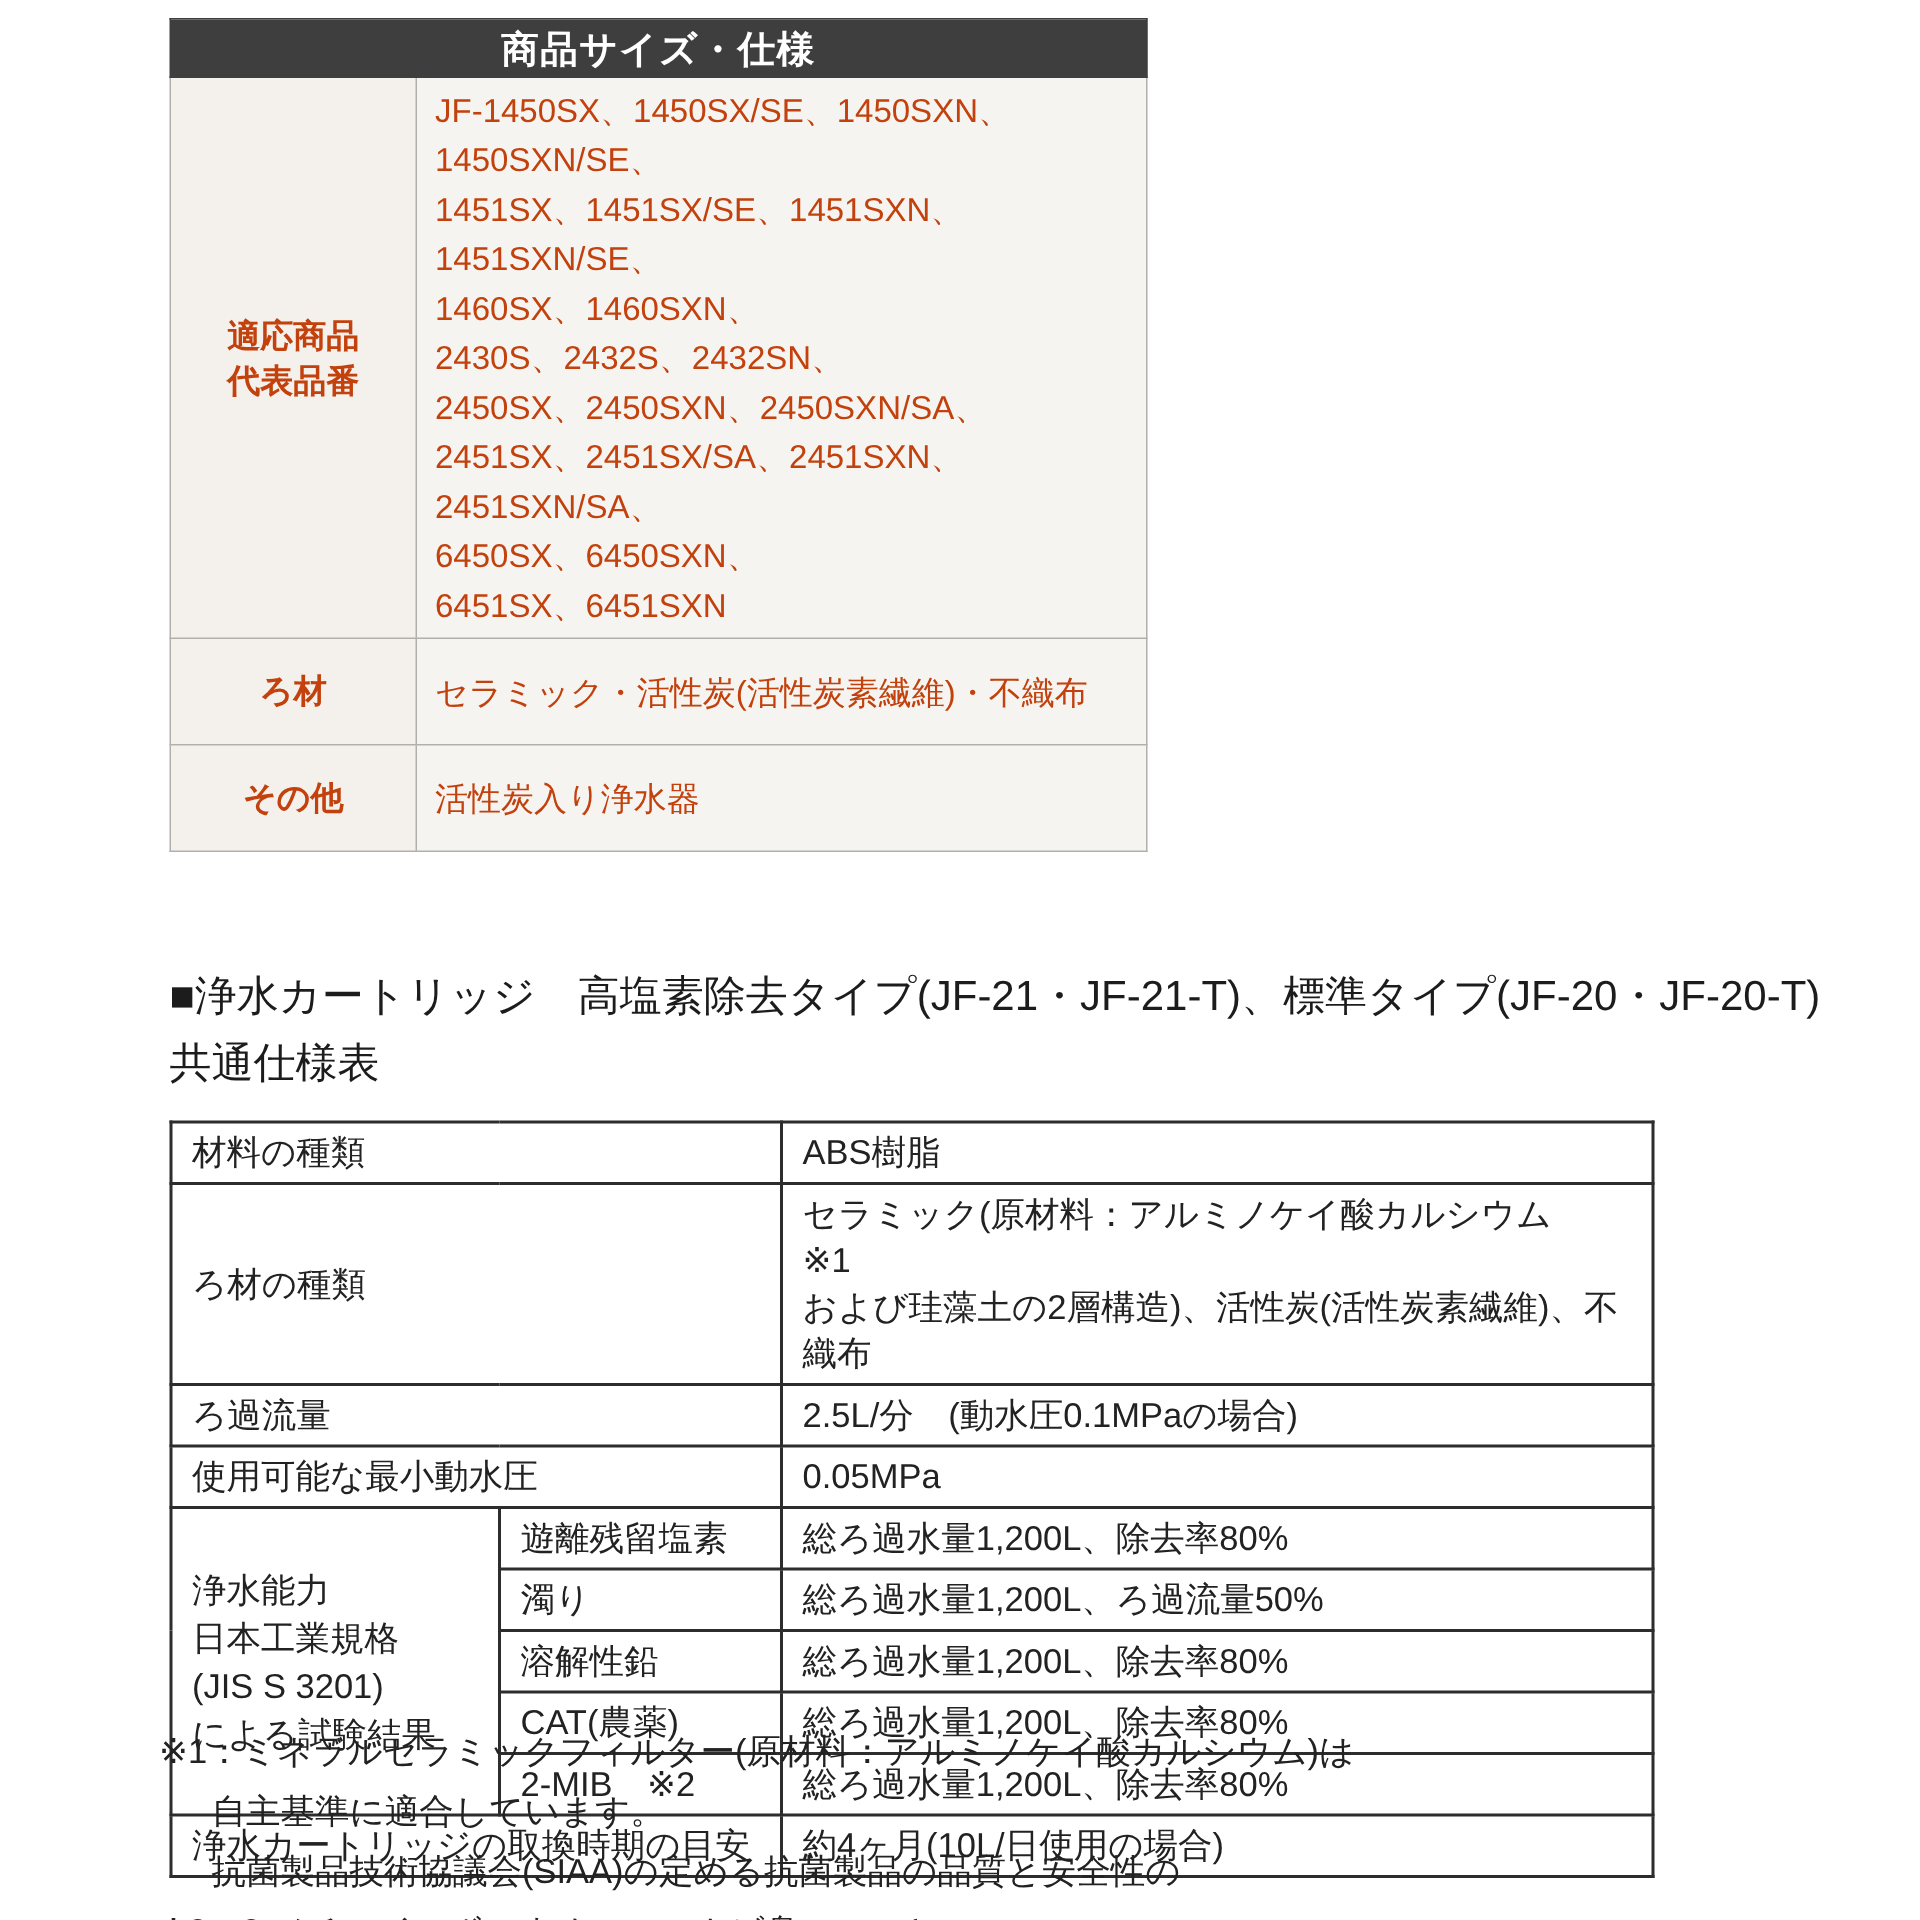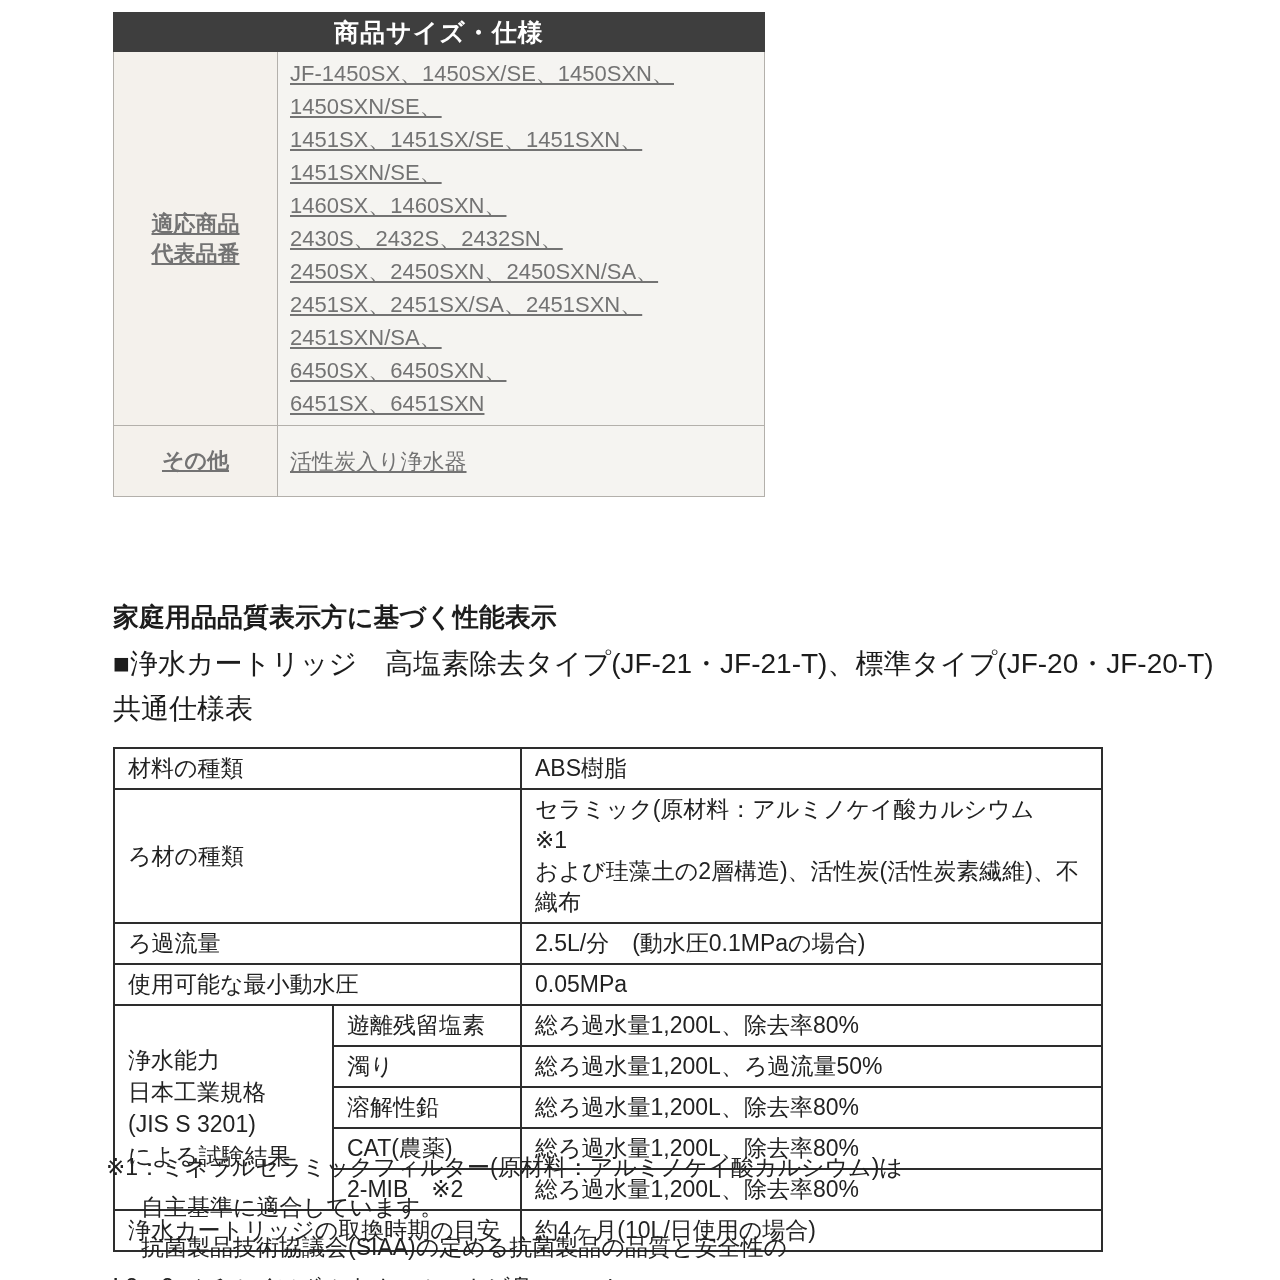--- a/index.html
+++ b/index.html
@@ -23,23 +23,22 @@
     font-size: 25px;
     font-weight: bold;
     height: 39px;
     text-align: center;
     letter-spacing: 1px;
     border: 1px solid #3e3e3e;
   }
   .t1 td {
     border: 1px solid #b3b0ab;
     font-size: 22px;
-    color: #737373;
+    color: #c2410c;
     vertical-align: middle;
-    text-decoration: underline;
   }
   .t1 td.t1-label {
     background: #f4f1ec;
     font-weight: bold;
     text-align: center;
     line-height: 30px;
     padding: 20px 4px;
   }
   .t1 td.t1-value {
     background: #f5f4f1;
@@ -115,31 +114,38 @@
               <div>2430S、2432S、2432SN、</div>
               <div>2450SX、2450SXN、2450SXN/SA、</div>
               <div>2451SX、2451SX/SA、2451SXN、</div>
               <div>2451SXN/SA、</div>
               <div>6450SX、6450SXN、</div>
               <div>6451SX、6451SXN</div>
             </td>
       </tr>
       <tr class="h42">
         <td class="t1-label">
+              <div>ろ材</div>
+            </td>
+        <td class="t1-value">
+              <div>セラミック・活性炭(活性炭素繊維)・不織布</div>
+            </td>
+      </tr>
+      <tr class="h42">
+        <td class="t1-label">
               <div>その他</div>
             </td>
         <td class="t1-value">
               <div>活性炭入り浄水器</div>
             </td>
       </tr>
     </tbody>
       </table>
   </div>
 
-  <div class="section-heading">家庭用品品質表示方に基づく性能表示</div>
   <div class="section-subtitle">
     <div>■浄水カートリッジ　高塩素除去タイプ(JF-21・JF-21-T)、標準タイプ(JF-20・JF-20-T)</div>
     <div>共通仕様表</div>
   </div>
 
   <div class="t2-wrap">
     <table class="t2">
       <colgroup>
           <col style="width:219px">
           <col style="width:188px">

